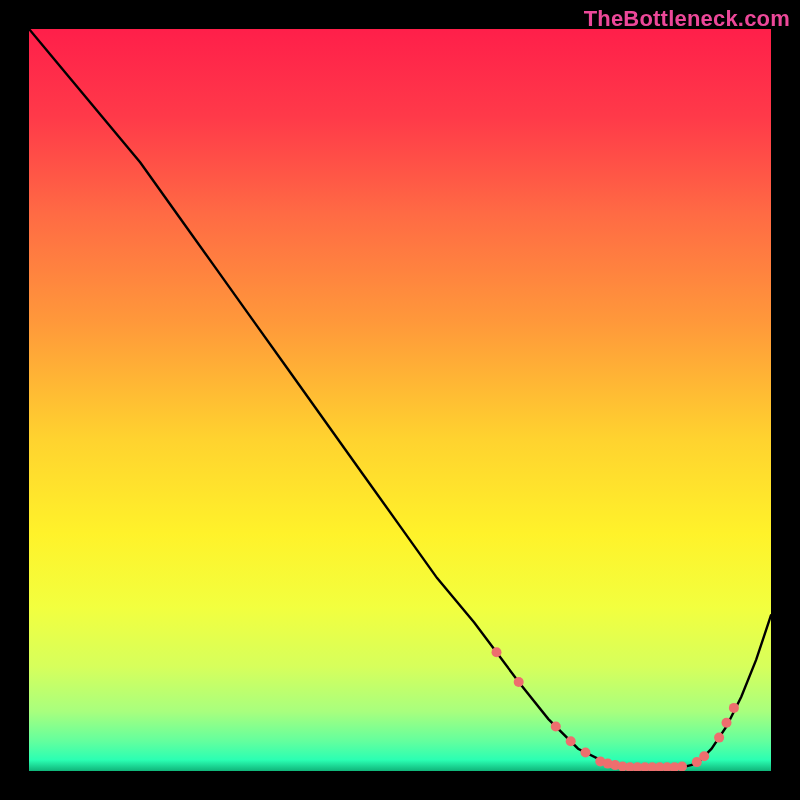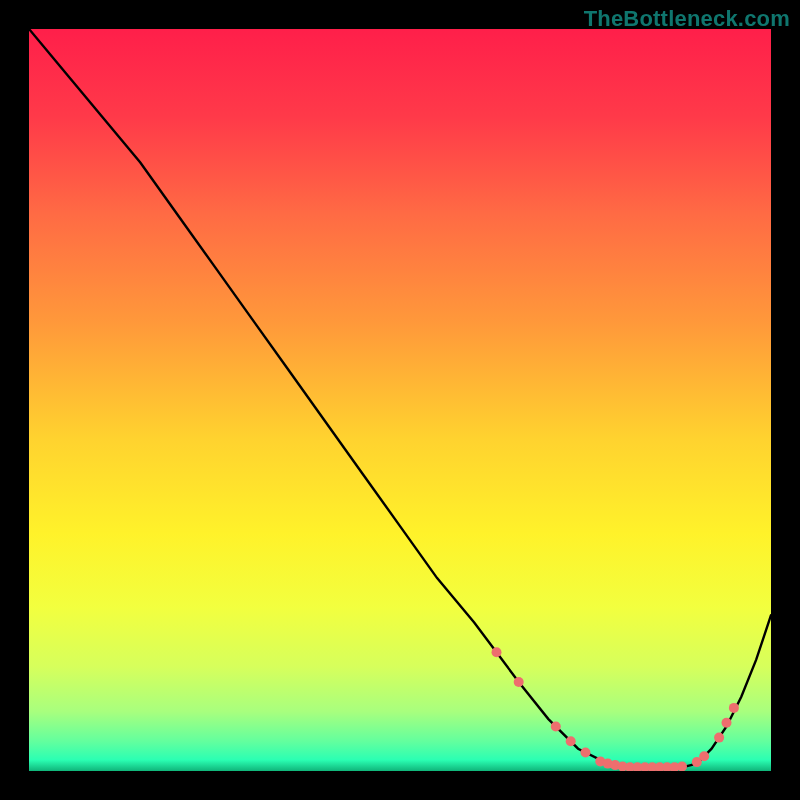--- a/index.html
+++ b/index.html
@@ -18,21 +18,21 @@
     height: 800px;
     background: #000;
   }
   .watermark {
     position: absolute;
     top: 6px;
     right: 10px;
     font-family: Arial, Helvetica, sans-serif;
     font-size: 22px;
     font-weight: 600;
-    color: #0f766e;
+    color: #ec4899;
     letter-spacing: 0.2px;
   }
   svg.plot {
     position: absolute;
     left: 29px;
     top: 29px;
     width: 742px;
     height: 742px;
     display: block;
   }

